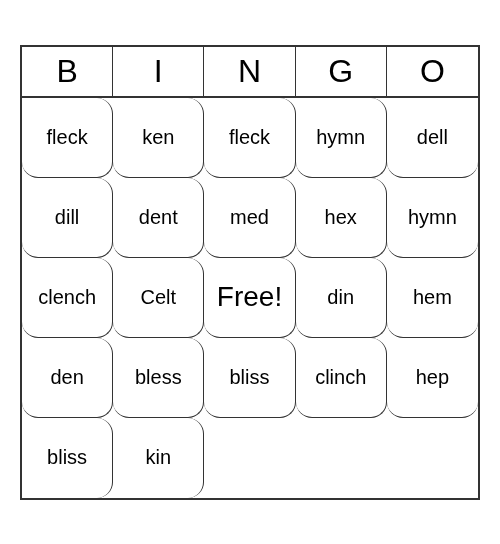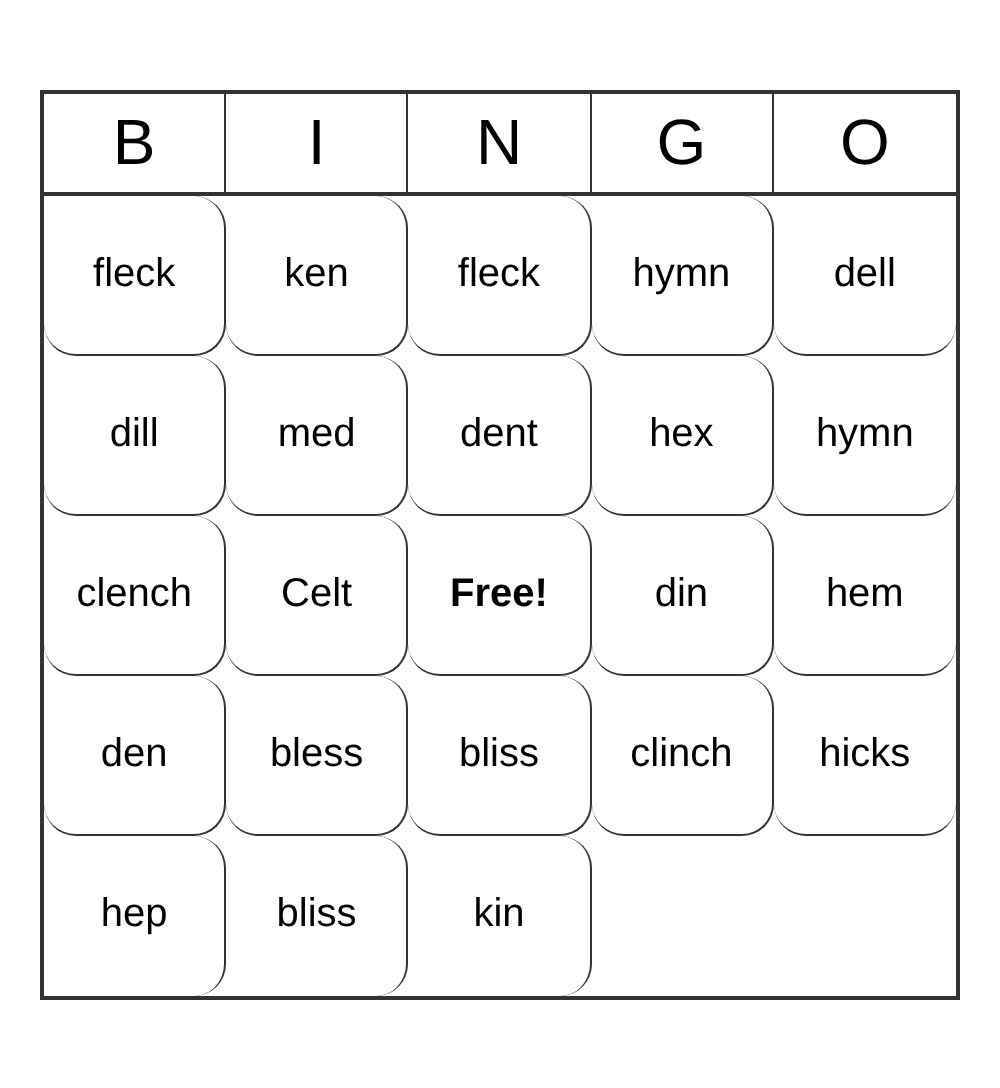--- a/index.html
+++ b/index.html
@@ -63,22 +63,22 @@
     .bingo-cell:nth-child(5n) {
       border-right: none;
     }
 
     .bingo-cell:nth-child(n+21) {
       border-bottom: none;
       text-align: center;
     }
 
     .free-cell {
-      font-size: 20px;
-      font-weight: bold;
+      font-size: 28px;
+      font-weight: normal;
     }
   </style>
 </head>
 <body>
 
 <div class="bingo-card">
   <div class="bingo-header">
     <div class="bingo-header-cell">B</div>
     <div class="bingo-header-cell">I</div>
     <div class="bingo-header-cell">N</div>
@@ -86,34 +86,33 @@
     <div class="bingo-header-cell">O</div>
   </div>
   <div class="bingo-grid">
     <div class="bingo-cell">fleck</div>
     <div class="bingo-cell">ken</div>
     <div class="bingo-cell">fleck</div>
     <div class="bingo-cell">hymn</div>
     <div class="bingo-cell">dell</div>
 
     <div class="bingo-cell">dill</div>
+    <div class="bingo-cell">dent</div>
     <div class="bingo-cell">med</div>
-    <div class="bingo-cell">dent</div>
     <div class="bingo-cell">hex</div>
     <div class="bingo-cell">hymn</div>
 
     <div class="bingo-cell">clench</div>
     <div class="bingo-cell">Celt</div>
     <div class="bingo-cell free-cell">Free!</div>
     <div class="bingo-cell">din</div>
     <div class="bingo-cell">hem</div>
 
     <div class="bingo-cell">den</div>
     <div class="bingo-cell">bless</div>
     <div class="bingo-cell">bliss</div>
     <div class="bingo-cell">clinch</div>
-    <div class="bingo-cell">hicks</div>
 
     <div class="bingo-cell">hep</div>
     <div class="bingo-cell">bliss</div>
     <div class="bingo-cell">kin</div>
   </div>
 </div>
 
 </body></html>

